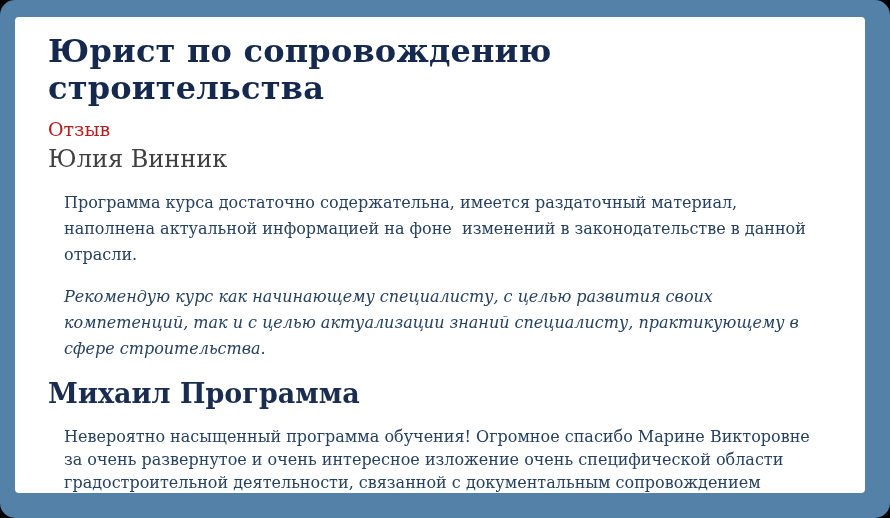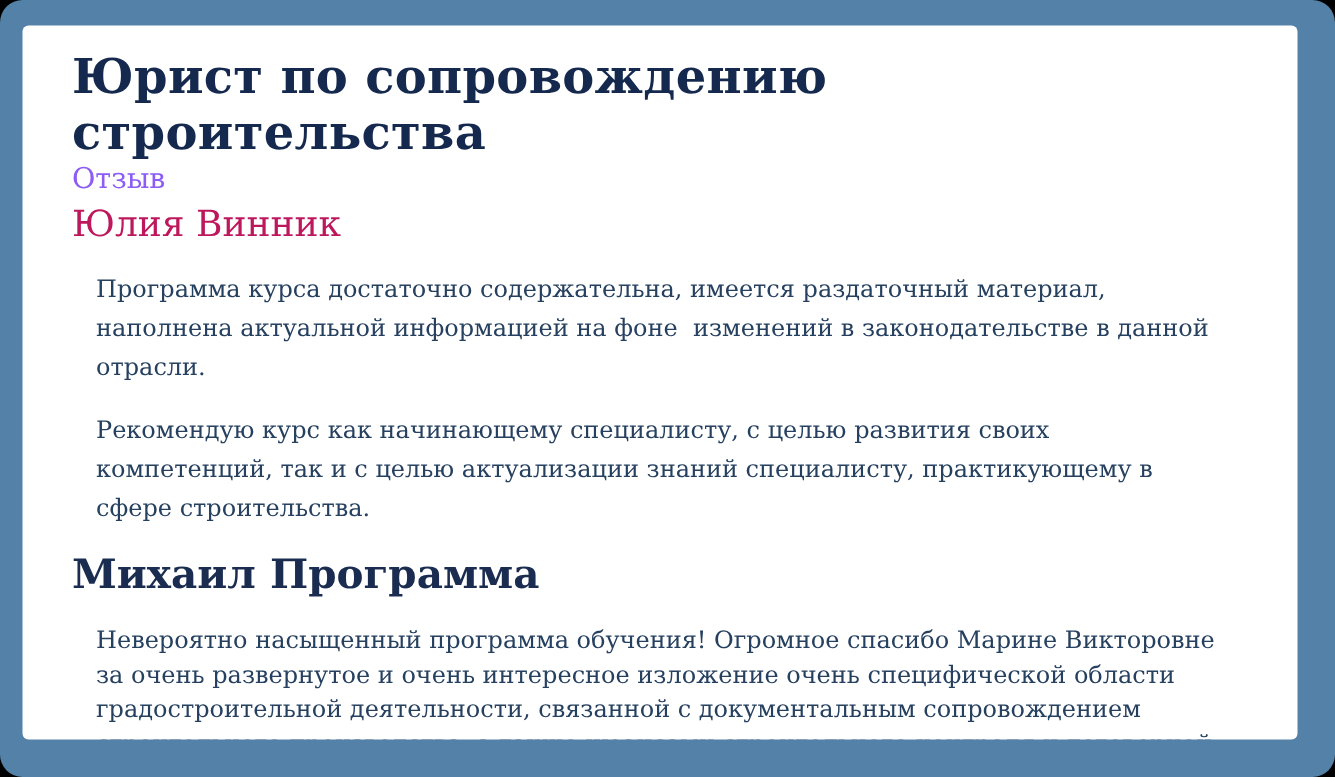--- a/index.html
+++ b/index.html
@@ -37,50 +37,50 @@
   }
   .page-title {
     margin: 5px 0 0 0;
     font-size: 32px;
     line-height: 1.15;
     font-weight: 700;
     color: #15294e;
     letter-spacing: 0.2px;
   }
   .review-label {
-    margin-top: 2px;
+    margin-top: 12px;
     font-size: 19px;
     line-height: 1.1;
     font-weight: 400;
-    color: #8b5cf6;
+    color: #b91c1c;
   }
   .reviewer-1 {
     margin: 7px 0 0 0;
     font-size: 24px;
     line-height: 1.15;
     font-weight: 400;
-    color: #be185d;
+    color: #404040;
   }
   .reviewer-2 {
     margin: 16px 0 0 0;
     font-size: 27px;
     line-height: 1.15;
     font-weight: 700;
     color: #1a2c50;
   }
   p.review-text {
     margin: 16px;
     font-size: 16px;
     color: #26405f;
     white-space: pre-wrap;
   }
   .p-loose { line-height: 26px; }
   .p-tight { line-height: 23px; }
   .mt-first  { margin-top: 22px; }
-  .mt-second { margin-top: 15px; }
+  .mt-second { margin-top: 15px; font-style: italic; }
   .mt-third  { margin-top: 18px; }
 </style>
 </head>
 <body>
 
 <div class="stage">
   <div class="frame">
     <div class="card">
 
       <h1 class="page-title">Юрист по сопровождению строительства</h1>

